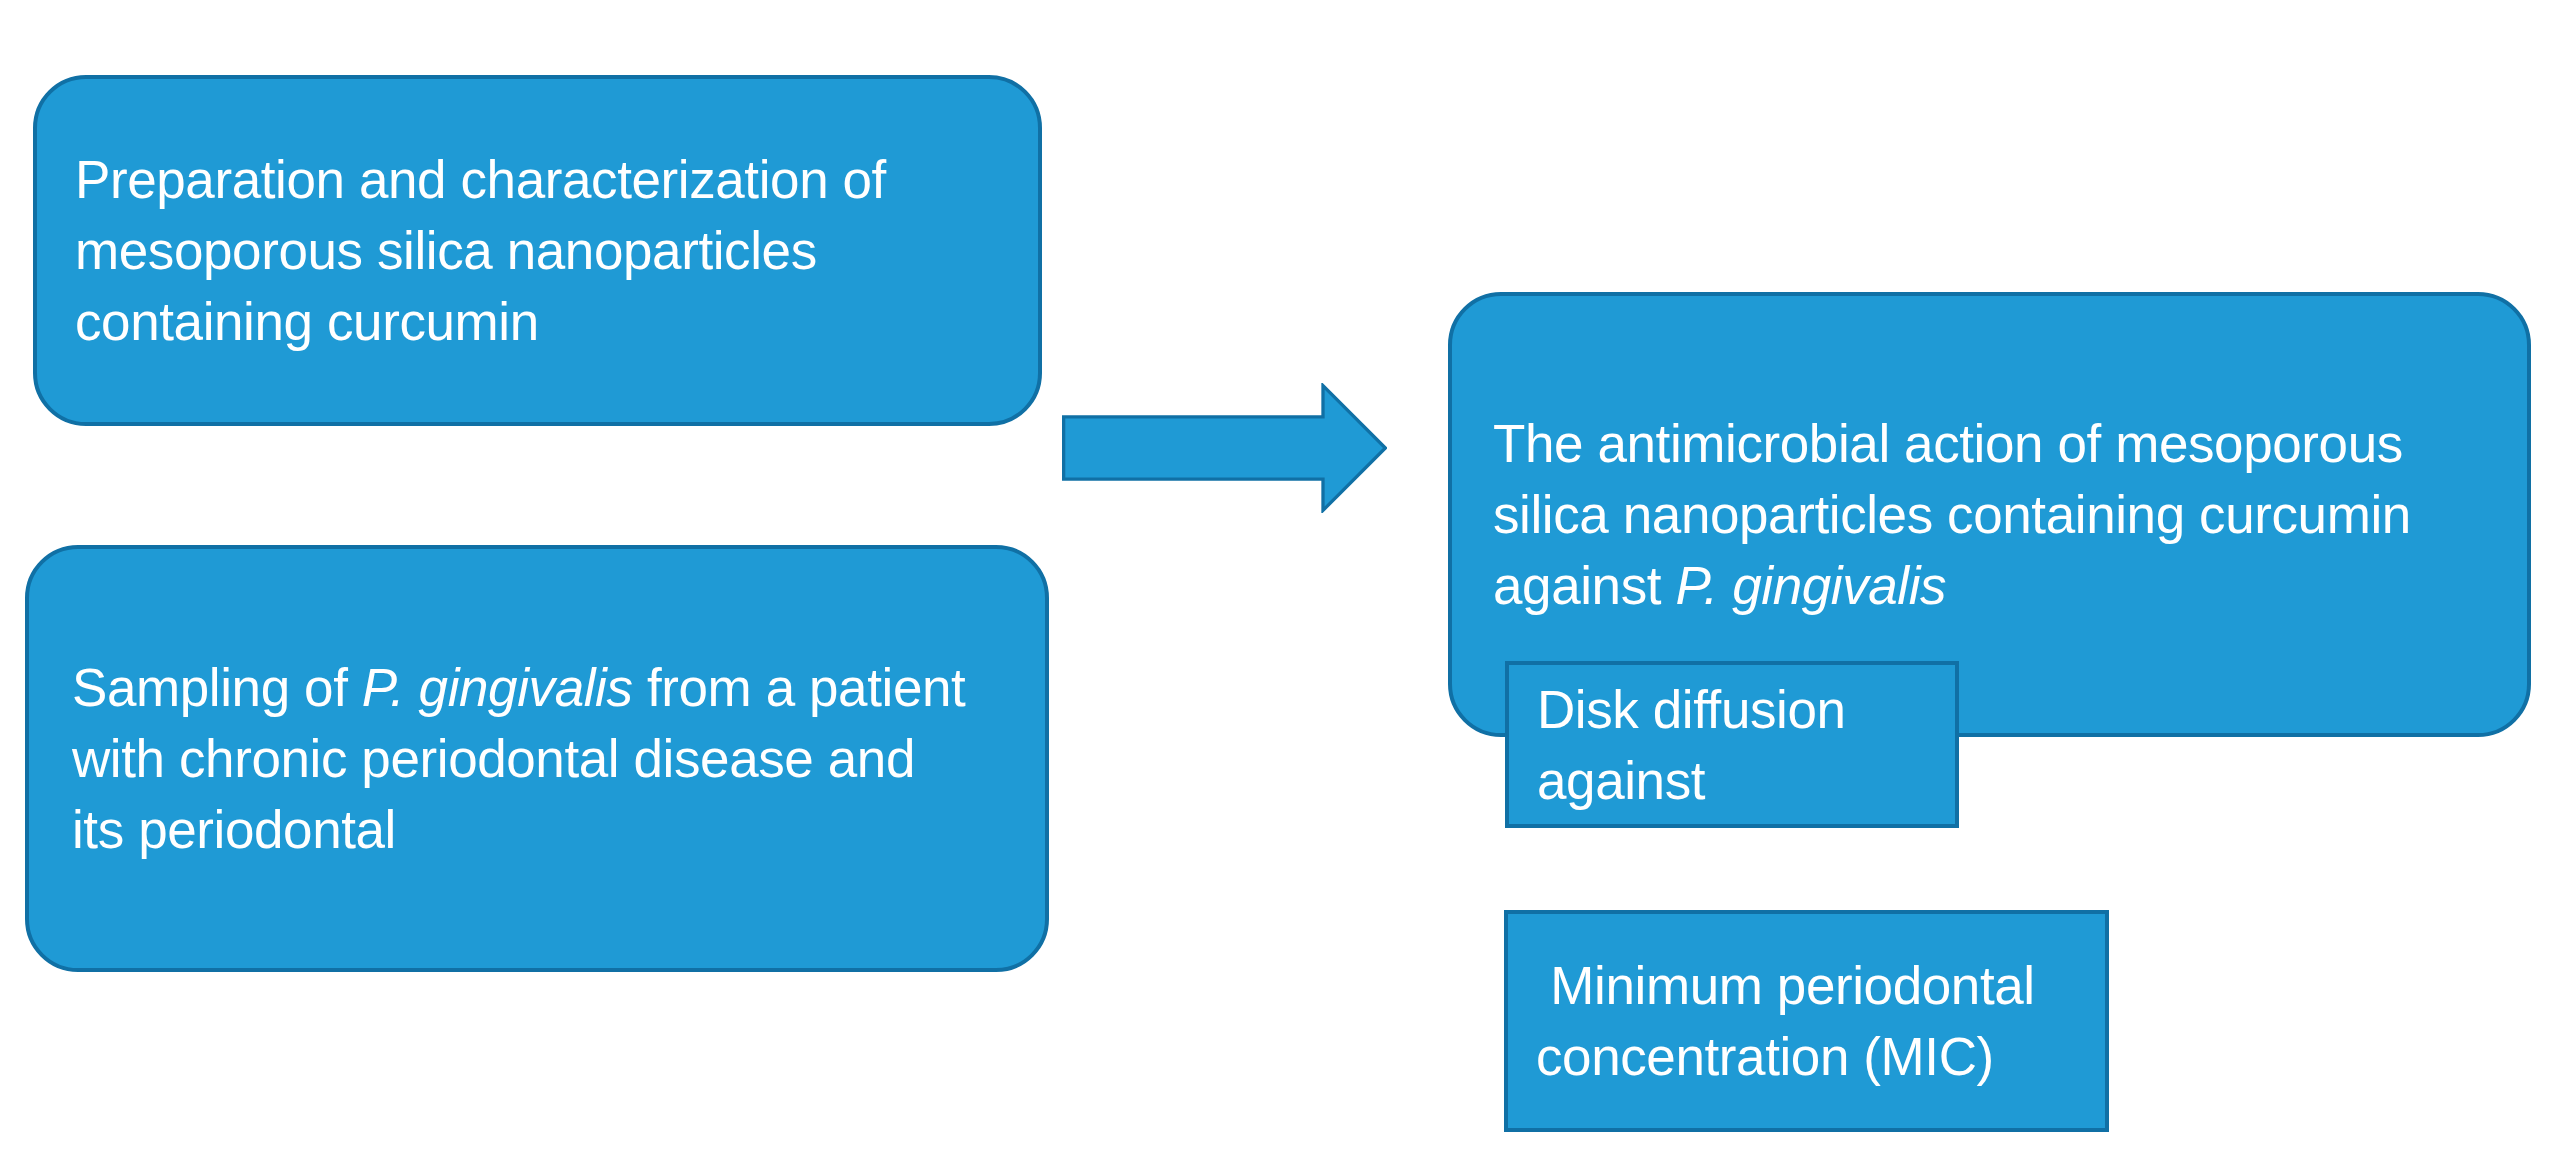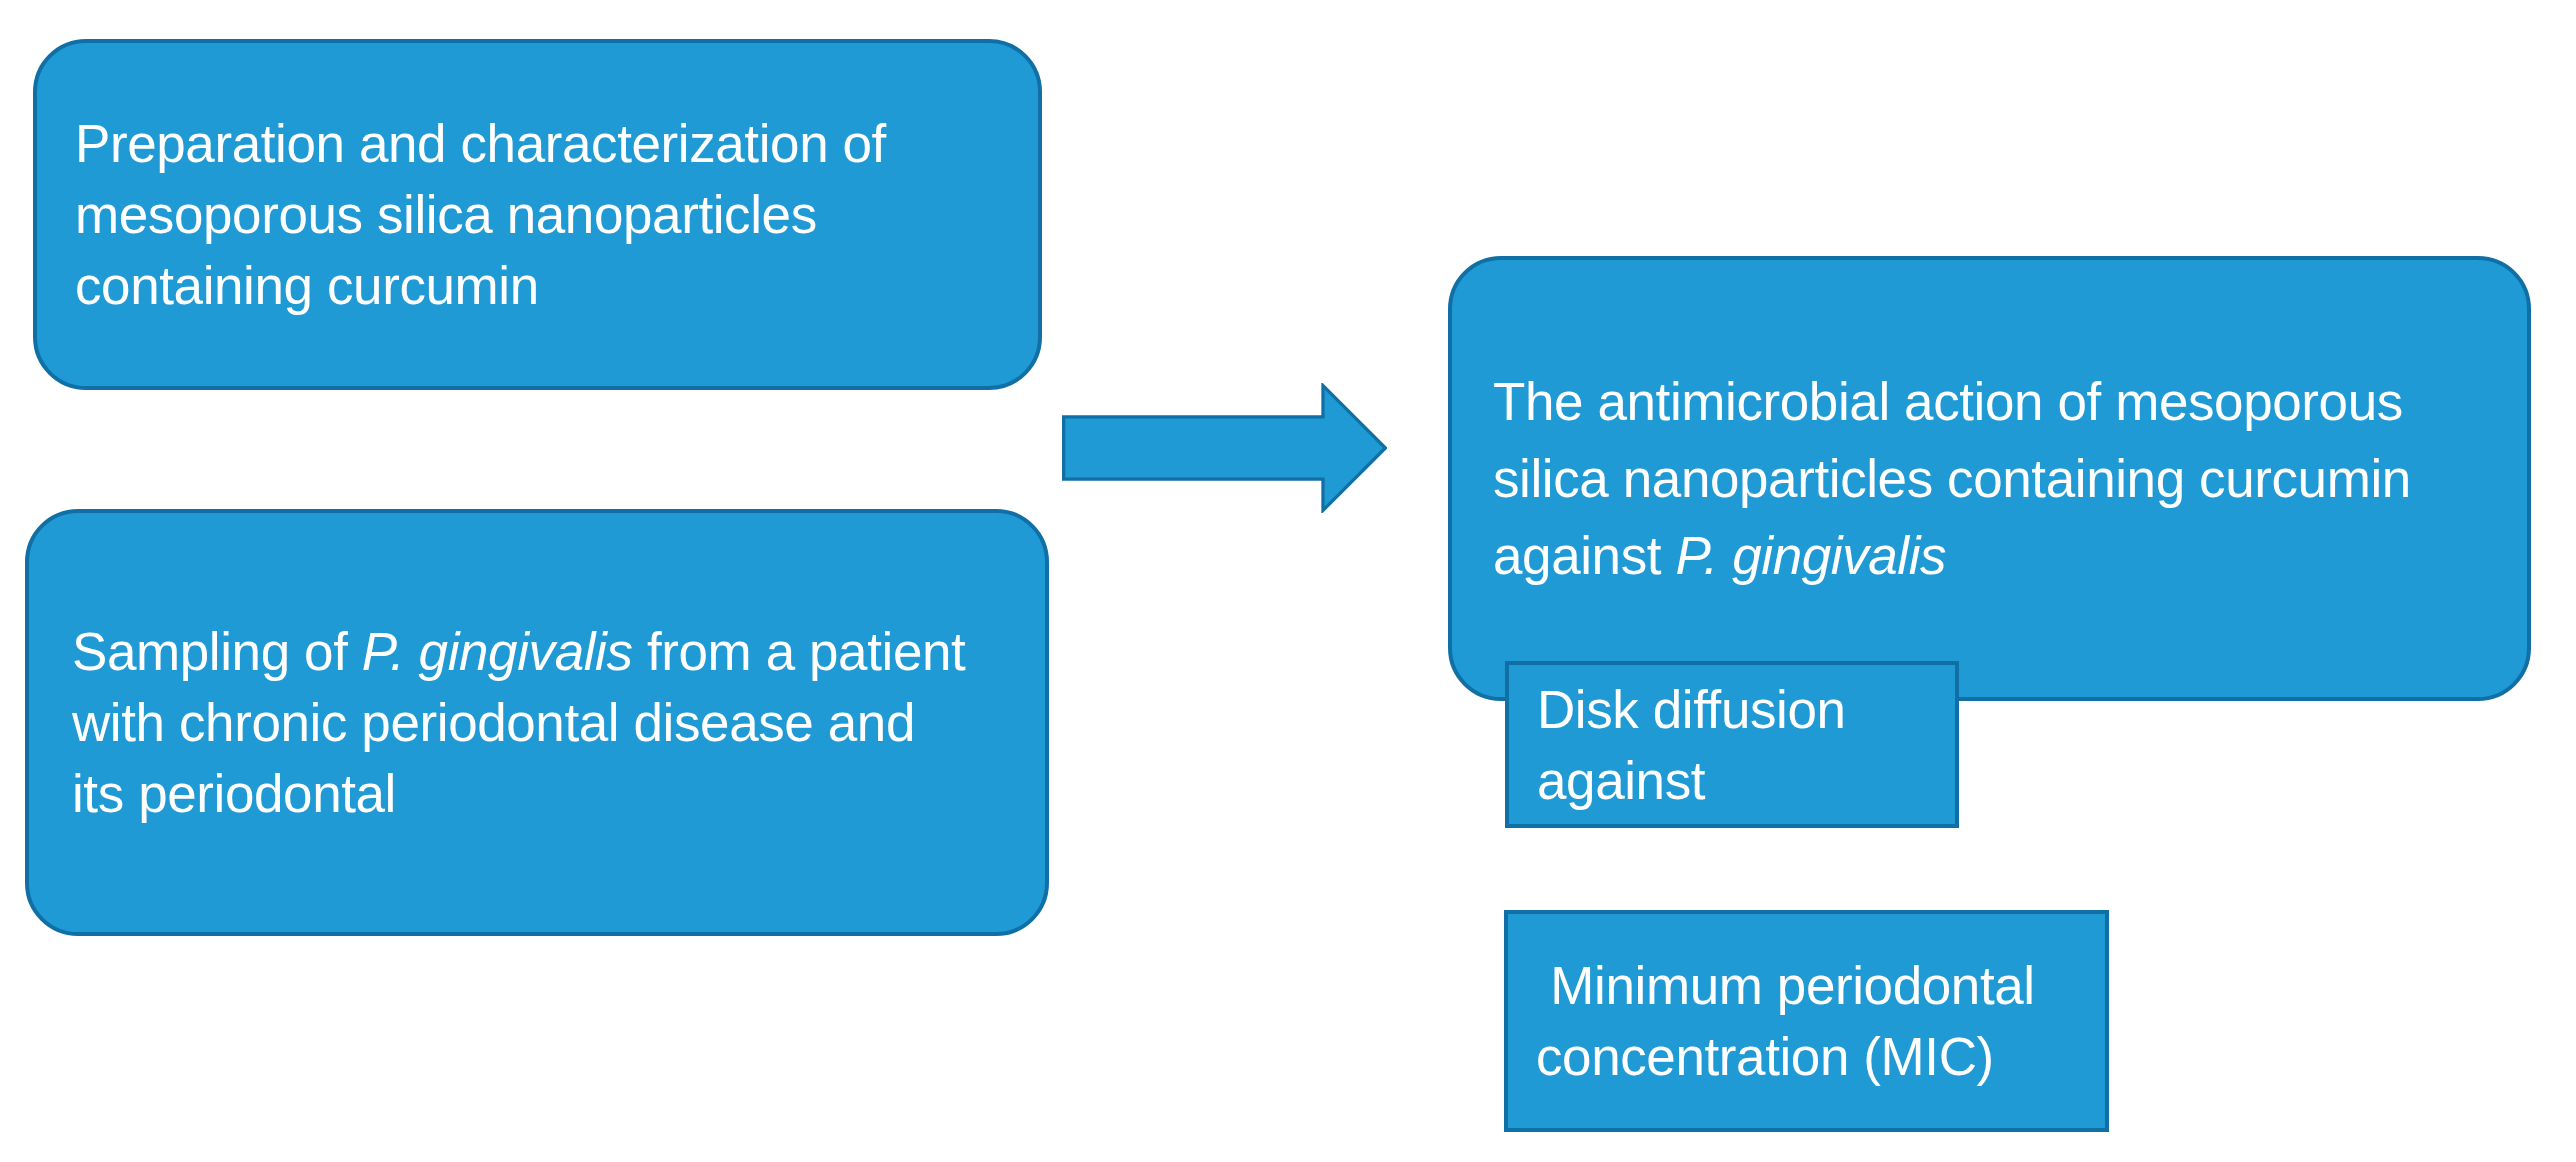--- a/index.html
+++ b/index.html
@@ -9,28 +9,28 @@
     font-family:"Liberation Sans","DejaVu Sans",sans-serif;
   }
   .shape{
     position:absolute;box-sizing:border-box;
     background:var(--shape-fill,#1f9ad5);
     border:4.1px solid var(--shape-border,#1070a5);
     color:var(--text-color,#ffffff);
     display:flex;flex-direction:column;justify-content:center;
     font-size:53px;line-height:71px;letter-spacing:-0.4px;
   }
-  .rounded{border-radius:53px;}
+  .rounded{border-radius:53px;margin-top:36px;}
   .line{white-space:pre;}
   .it{font-style:italic;}
   .b{font-weight:normal;}
 
   #box-preparation{left:33px;top:39px;width:1009px;height:351px;padding:0 30px 0 38px;}
   #box-sampling{left:25px;top:509px;width:1024px;height:427px;padding:0 30px 0 43px;}
-  #box-antimicrobial{left:1448px;top:256px;width:1083px;height:445px;padding:0 30px 0 41px;gap:6px;}
+  #box-antimicrobial{left:1448px;top:256px;width:1083px;height:445px;padding:0 30px 0 41px;}
   #box-disk{left:1505px;top:661px;width:454px;height:167px;padding:0 21.4px 0 28px;}
   #box-mic{left:1504px;top:910px;width:605px;height:222px;padding:0 21.4px 0 28px;}
 
   .arrow{position:absolute;left:1062px;top:383px;width:325px;height:130px;}
   .arrow polygon{fill:var(--shape-fill,#1f9ad5);stroke:var(--shape-border,#1070a5);stroke-width:4;}
 </style>
 </head>
 <body>
 
 <div class="shape rounded" id="box-preparation">

